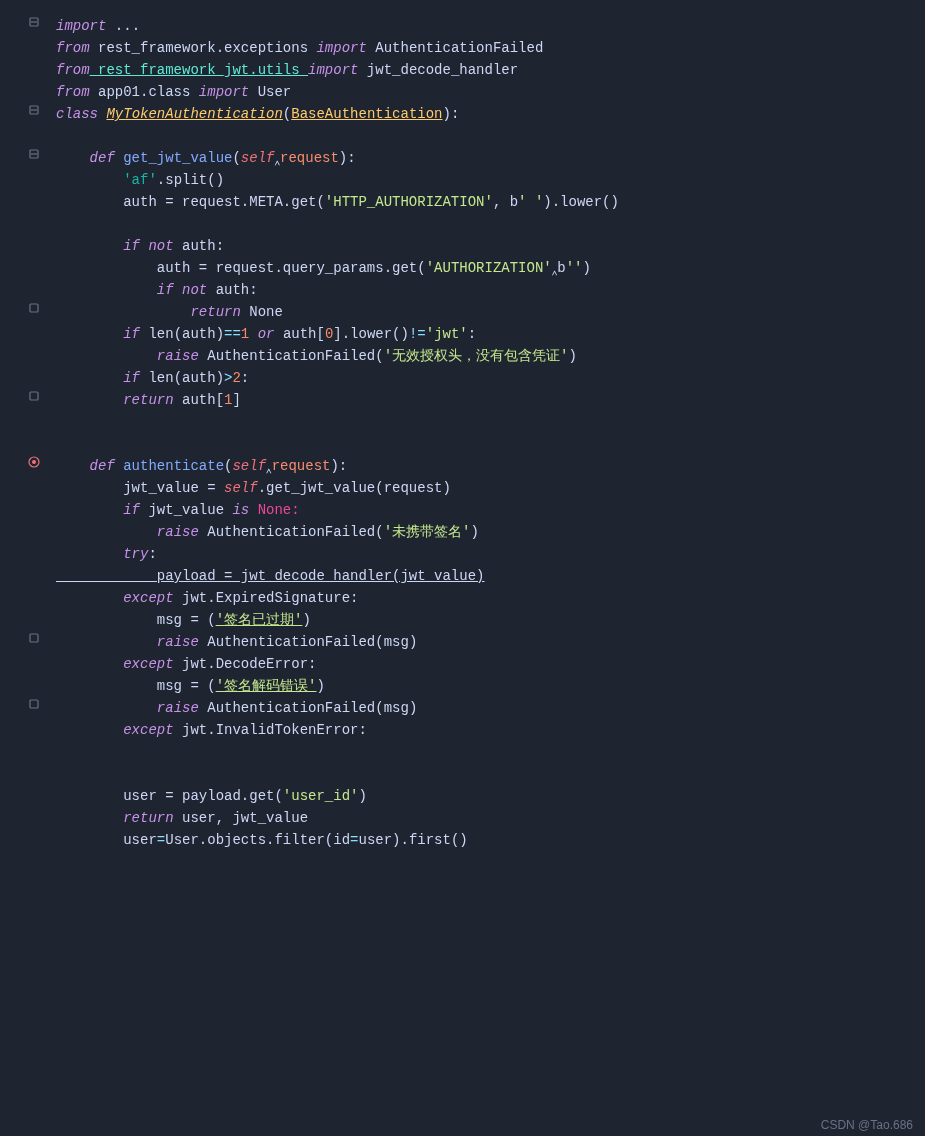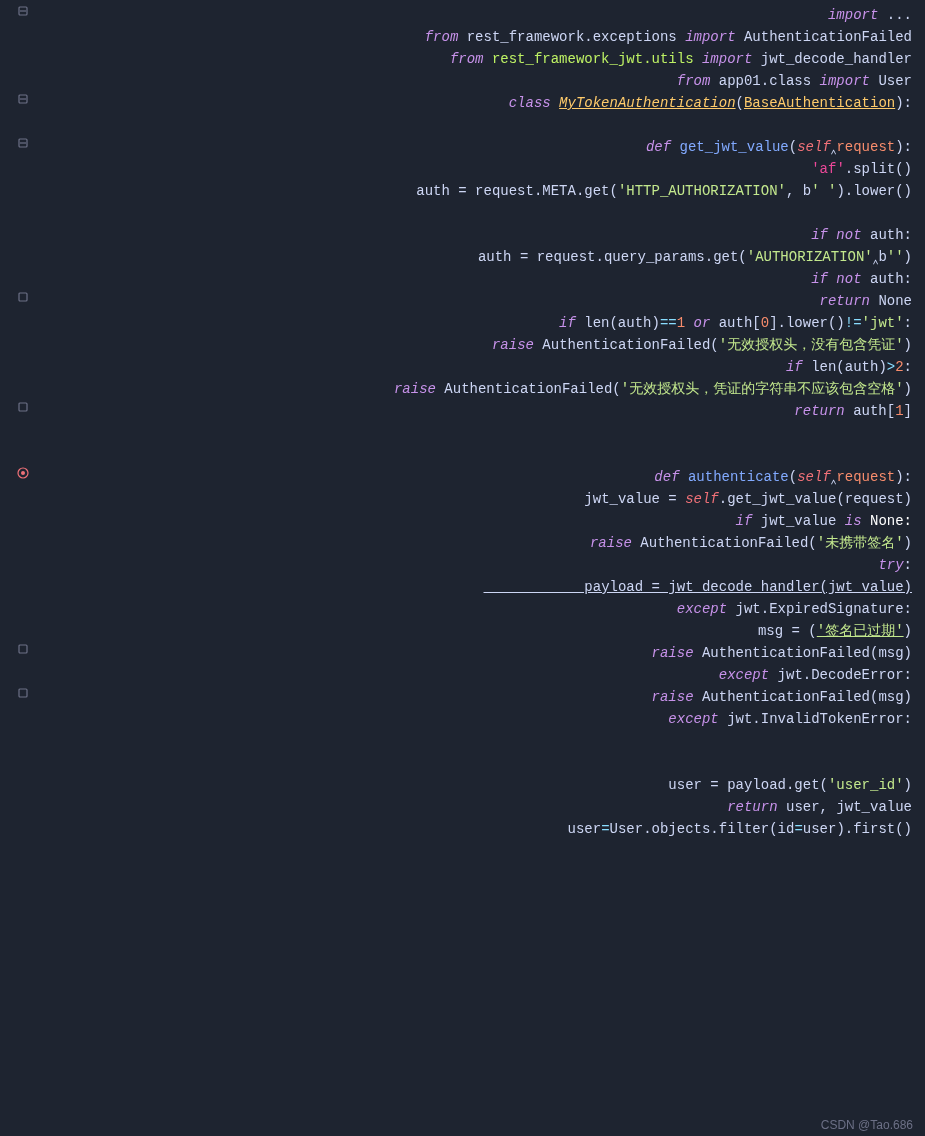--- a/index.html
+++ b/index.html
@@ -7,23 +7,22 @@
       background-color: #1e2430;
       font-family: 'Courier New', Courier, monospace;
       font-size: 14px;
       color: #cdd6f4;
       width: 925px;
       min-height: 1136px;
       overflow-x: hidden;
     }
     .code-container {
       position: relative;
-      padding: 5px;
+      padding: 16px;
       line-height: 1.55;
-      text-align: right;
     }
     .line {
       display: flex;
       align-items: flex-start;
       position: relative;
       min-height: 22px;
     }
     .gutter {
       width: 36px;
       min-width: 36px;
@@ -73,21 +72,21 @@
         </div>
       </div>
       <div class="code-line"><span style="color: rgb(199, 146, 234); font-style: italic;">import</span><span style="color: rgb(205, 214, 244);"> ...</span></div>
     </div>
     <div class="line">
       <div class="gutter"></div>
       <div class="code-line"><span style="color: rgb(199, 146, 234); font-style: italic;">from</span><span style="color: rgb(205, 214, 244);"> rest_framework.exceptions </span><span style="color: rgb(199, 146, 234); font-style: italic;">import</span><span style="color: rgb(205, 214, 244);"> AuthenticationFailed</span></div>
     </div>
     <div class="line">
       <div class="gutter"></div>
-      <div class="code-line"><span style="color: rgb(199, 146, 234); font-style: italic;">from</span><span style="color: #bef264;"> rest_framework_jwt.utils </span><span style="color: rgb(199, 146, 234); font-style: italic;">import</span><span style="color: rgb(205, 214, 244);"> jwt_decode_handler</span></div>
+      <div class="code-line"><span style="color: rgb(199, 146, 234); font-style: italic;">from</span><span style="color: #5eead4; text-decoration: underline;"> rest_framework_jwt.utils </span><span style="color: rgb(199, 146, 234); font-style: italic;">import</span><span style="color: rgb(205, 214, 244);"> jwt_decode_handler</span></div>
     </div>
     <div class="line">
       <div class="gutter"></div>
       <div class="code-line"><span style="color: rgb(199, 146, 234); font-style: italic;">from</span><span style="color: rgb(205, 214, 244);"> app01.class </span><span style="color: rgb(199, 146, 234); font-style: italic;">import</span><span style="color: rgb(205, 214, 244);"> User</span></div>
     </div>
     <div class="line">
       <div class="gutter">
         <div class="fold-icon">
           <svg width="10" height="10" viewBox="0 0 10 10">
       <rect x="1" y="1" width="8" height="8" rx="1" fill="none" stroke="#6c7086" stroke-width="1.2"></rect>
@@ -107,21 +106,21 @@
           <svg width="10" height="10" viewBox="0 0 10 10">
       <rect x="1" y="1" width="8" height="8" rx="1" fill="none" stroke="#6c7086" stroke-width="1.2"></rect>
       <line x1="2" y1="5" x2="8" y2="5" stroke="#6c7086" stroke-width="1.2"></line>
     </svg>
         </div>
       </div>
       <div class="code-line"><span style="color: rgb(199, 146, 234); font-style: italic;">    def </span><span style="color: rgb(130, 170, 255);">get_jwt_value</span><span style="color: rgb(205, 214, 244);">(</span><span style="color: rgb(240, 113, 120); font-style: italic;">self</span><span style="color: rgb(205, 214, 244);">‸</span><span style="color: rgb(247, 140, 108);">request</span><span style="color: rgb(205, 214, 244);">):</span></div>
     </div>
     <div class="line">
       <div class="gutter"></div>
-      <div class="code-line"><span style="color: rgb(205, 214, 244);">        </span><span style="color: #ec4899;">'af'</span><span style="color: rgb(205, 214, 244);">.split()</span></div>
+      <div class="code-line"><span style="color: rgb(205, 214, 244);">        </span><span style="color: #14b8a6;">'af'</span><span style="color: rgb(205, 214, 244);">.split()</span></div>
     </div>
     <div class="line">
       <div class="gutter"></div>
       <div class="code-line"><span style="color: rgb(205, 214, 244);">        auth = request.META.get(</span><span style="color: rgb(195, 232, 141);">'HTTP_AUTHORIZATION'</span><span style="color: rgb(205, 214, 244);">, b</span><span style="color: rgb(195, 232, 141);">' '</span><span style="color: rgb(205, 214, 244);">).lower()</span></div>
     </div>
     <div class="line">
       <div class="gutter"></div>
       <div class="code-line"></div>
     </div>
     <div class="line">
@@ -150,24 +149,20 @@
       <div class="gutter"></div>
       <div class="code-line"><span style="color: rgb(205, 214, 244);">        </span><span style="color: rgb(199, 146, 234); font-style: italic;">if</span><span style="color: rgb(205, 214, 244);"> len(auth)</span><span style="color: rgb(137, 221, 255);">==</span><span style="color: rgb(247, 140, 108);">1</span><span style="color: rgb(205, 214, 244);"> </span><span style="color: rgb(199, 146, 234); font-style: italic;">or</span><span style="color: rgb(205, 214, 244);"> auth[</span><span style="color: rgb(247, 140, 108);">0</span><span style="color: rgb(205, 214, 244);">].lower()</span><span style="color: rgb(137, 221, 255);">!=</span><span style="color: rgb(195, 232, 141);">'jwt'</span><span style="color: rgb(205, 214, 244);">:</span></div>
     </div>
     <div class="line">
       <div class="gutter"></div>
       <div class="code-line"><span style="color: rgb(205, 214, 244);">            </span><span style="color: rgb(199, 146, 234); font-style: italic;">raise</span><span style="color: rgb(205, 214, 244);"> AuthenticationFailed(</span><span style="color: rgb(195, 232, 141);">'无效授权头，没有包含凭证'</span><span style="color: rgb(205, 214, 244);">)</span></div>
     </div>
     <div class="line">
       <div class="gutter"></div>
       <div class="code-line"><span style="color: rgb(205, 214, 244);">        </span><span style="color: rgb(199, 146, 234); font-style: italic;">if</span><span style="color: rgb(205, 214, 244);"> len(auth)</span><span style="color: rgb(137, 221, 255);">&gt;</span><span style="color: rgb(247, 140, 108);">2</span><span style="color: rgb(205, 214, 244);">:</span></div>
-    </div>
-    <div class="line">
-      <div class="gutter"></div>
-      <div class="code-line"><span style="color: rgb(205, 214, 244);">            </span><span style="color: rgb(199, 146, 234); font-style: italic;">raise</span><span style="color: rgb(205, 214, 244);"> AuthenticationFailed(</span><span style="color: rgb(195, 232, 141);">'无效授权头，凭证的字符串不应该包含空格'</span><span style="color: rgb(205, 214, 244);">)</span></div>
     </div>
     <div class="line">
       <div class="gutter">
         <div class="fold-icon">
           <svg width="10" height="10" viewBox="0 0 10 10">
       <rect x="1" y="1" width="8" height="8" rx="1" fill="none" stroke="#6c7086" stroke-width="1.2"></rect>
     </svg>
         </div>
       </div>
       <div class="code-line"><span style="color: rgb(205, 214, 244);">        </span><span style="color: rgb(199, 146, 234); font-style: italic;">return</span><span style="color: rgb(205, 214, 244);"> auth[</span><span style="color: rgb(247, 140, 108);">1</span><span style="color: rgb(205, 214, 244);">]</span></div>
@@ -190,21 +185,21 @@
         </div>
       </div>
       <div class="code-line"><span style="color: rgb(205, 214, 244);">    </span><span style="color: rgb(199, 146, 234); font-style: italic;">def </span><span style="color: rgb(130, 170, 255);">authenticate</span><span style="color: rgb(205, 214, 244);">(</span><span style="color: rgb(240, 113, 120); font-style: italic;">self</span><span style="color: rgb(205, 214, 244);">‸</span><span style="color: rgb(247, 140, 108);">request</span><span style="color: rgb(205, 214, 244);">):</span></div>
     </div>
     <div class="line">
       <div class="gutter"></div>
       <div class="code-line"><span style="color: rgb(205, 214, 244);">        jwt_value = </span><span style="color: rgb(240, 113, 120); font-style: italic;">self</span><span style="color: rgb(205, 214, 244);">.get_jwt_value(request)</span></div>
     </div>
     <div class="line">
       <div class="gutter"></div>
-      <div class="code-line"><span style="color: rgb(205, 214, 244);">        </span><span style="color: rgb(199, 146, 234); font-style: italic;">if</span><span style="color: rgb(205, 214, 244);"> jwt_value </span><span style="color: rgb(199, 146, 234); font-style: italic;">is</span><span style="color: #ffffff;"> None:</span></div>
+      <div class="code-line"><span style="color: rgb(205, 214, 244);">        </span><span style="color: rgb(199, 146, 234); font-style: italic;">if</span><span style="color: rgb(205, 214, 244);"> jwt_value </span><span style="color: rgb(199, 146, 234); font-style: italic;">is</span><span style="color: #ec4899;"> None:</span></div>
     </div>
     <div class="line">
       <div class="gutter"></div>
       <div class="code-line"><span style="color: rgb(205, 214, 244);">            </span><span style="color: rgb(199, 146, 234); font-style: italic;">raise</span><span style="color: rgb(205, 214, 244);"> AuthenticationFailed(</span><span style="color: rgb(195, 232, 141);">'未携带签名'</span><span style="color: rgb(205, 214, 244);">)</span></div>
     </div>
     <div class="line">
       <div class="gutter"></div>
       <div class="code-line"><span style="color: rgb(205, 214, 244);">        </span><span style="color: rgb(199, 146, 234); font-style: italic;">try</span><span style="color: rgb(205, 214, 244);">:</span></div>
     </div>
     <div class="line">
@@ -225,20 +220,24 @@
           <svg width="10" height="10" viewBox="0 0 10 10">
       <rect x="1" y="1" width="8" height="8" rx="1" fill="none" stroke="#6c7086" stroke-width="1.2"></rect>
     </svg>
         </div>
       </div>
       <div class="code-line"><span style="color: rgb(205, 214, 244);">            </span><span style="color: rgb(199, 146, 234); font-style: italic;">raise</span><span style="color: rgb(205, 214, 244);"> AuthenticationFailed(msg)</span></div>
     </div>
     <div class="line">
       <div class="gutter"></div>
       <div class="code-line"><span style="color: rgb(205, 214, 244);">        </span><span style="color: rgb(199, 146, 234); font-style: italic;">except</span><span style="color: rgb(205, 214, 244);"> jwt.DecodeError:</span></div>
+    </div>
+    <div class="line">
+      <div class="gutter"></div>
+      <div class="code-line"><span style="color: rgb(205, 214, 244);">            msg = (</span><span style="color: rgb(195, 232, 141); text-decoration: underline;">'签名解码错误'</span><span style="color: rgb(205, 214, 244);">)</span></div>
     </div>
     <div class="line">
       <div class="gutter">
         <div class="fold-icon">
           <svg width="10" height="10" viewBox="0 0 10 10">
       <rect x="1" y="1" width="8" height="8" rx="1" fill="none" stroke="#6c7086" stroke-width="1.2"></rect>
     </svg>
         </div>
       </div>
       <div class="code-line"><span style="color: rgb(205, 214, 244);">            </span><span style="color: rgb(199, 146, 234); font-style: italic;">raise</span><span style="color: rgb(205, 214, 244);"> AuthenticationFailed(msg)</span></div>

